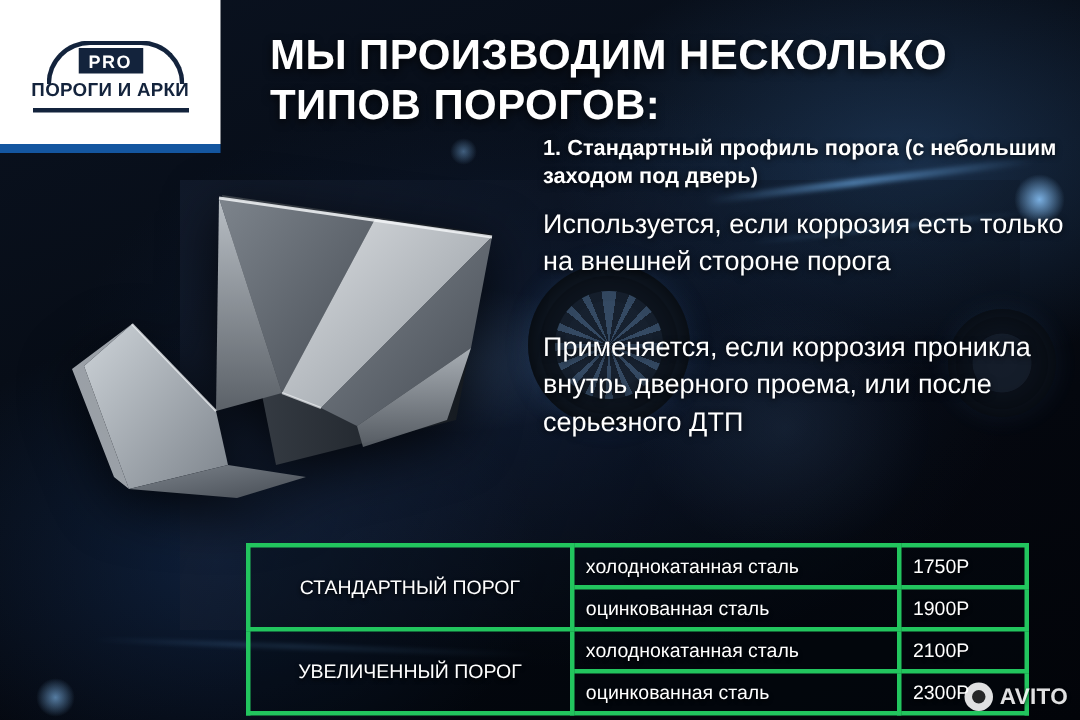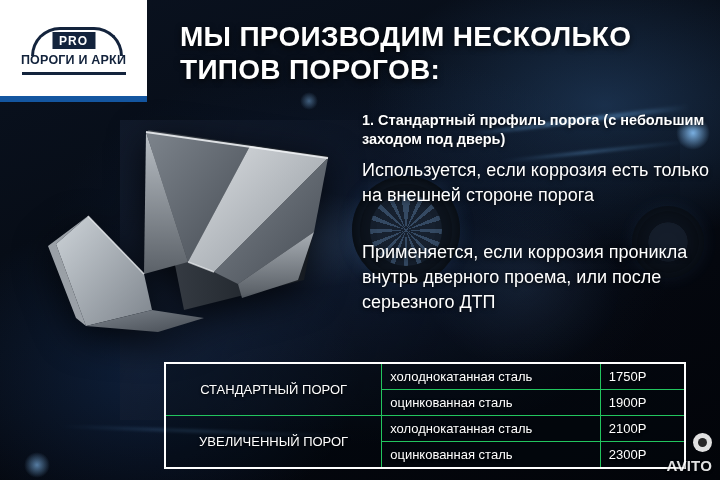--- a/index.html
+++ b/index.html
@@ -157,21 +157,21 @@
     letter-spacing: 0.3px;
     text-transform: uppercase;
     text-shadow: 0 2px 6px rgba(0,0,0,0.75);
     margin-left: 20px;
   }
 
   
   .col {
     position: absolute;
     left: 362px;
-    top: 111px;
+    top: 90px;
     width: 348px;
     color: #ffffff;
     text-shadow: 0 1px 4px rgba(0,0,0,0.85);
   }
   .item { margin-bottom: 14px; }
   .item-title {
     font-size: 14.5px;
     font-weight: 700;
     line-height: 1.32;
     margin-bottom: 9px;
@@ -187,21 +187,21 @@
   .table {
     position: absolute;
     left: 164px;
     top: 362px;
     width: 522px;
     border: 2px solid #ffffff;
     border-collapse: collapse;
     background: rgba(4,8,16,0.34);
   }
   .table td {
-    border: 1px solid #22c55e;
+    border: 3px solid #22c55e;
     color: #ffffff;
     padding: 5px 8px;
     font-size: 13px;
     vertical-align: middle;
     text-shadow: 0 1px 3px rgba(0,0,0,0.9);
   }
   .cat-cell {
     font-weight: 400;
     font-size: 14px;
     text-align: center;
@@ -226,24 +226,23 @@
     height: 225px;
     filter: drop-shadow(0 10px 18px rgba(0,0,0,0.75));
   }
 
   
   .watermark {
     position: absolute;
     right: 8px;
     bottom: 6px;
     display: flex;
-    align-items: flex-end;
+    align-items: center;
     gap: 5px;
     opacity: 0.88;
-    flex-direction: column;
   }
   .wm-logo {
     width: 19px;
     height: 19px;
     border-radius: 50%;
     background: #ffffff;
     position: relative;
   }
   .wm-logo::after {
     content: "";

